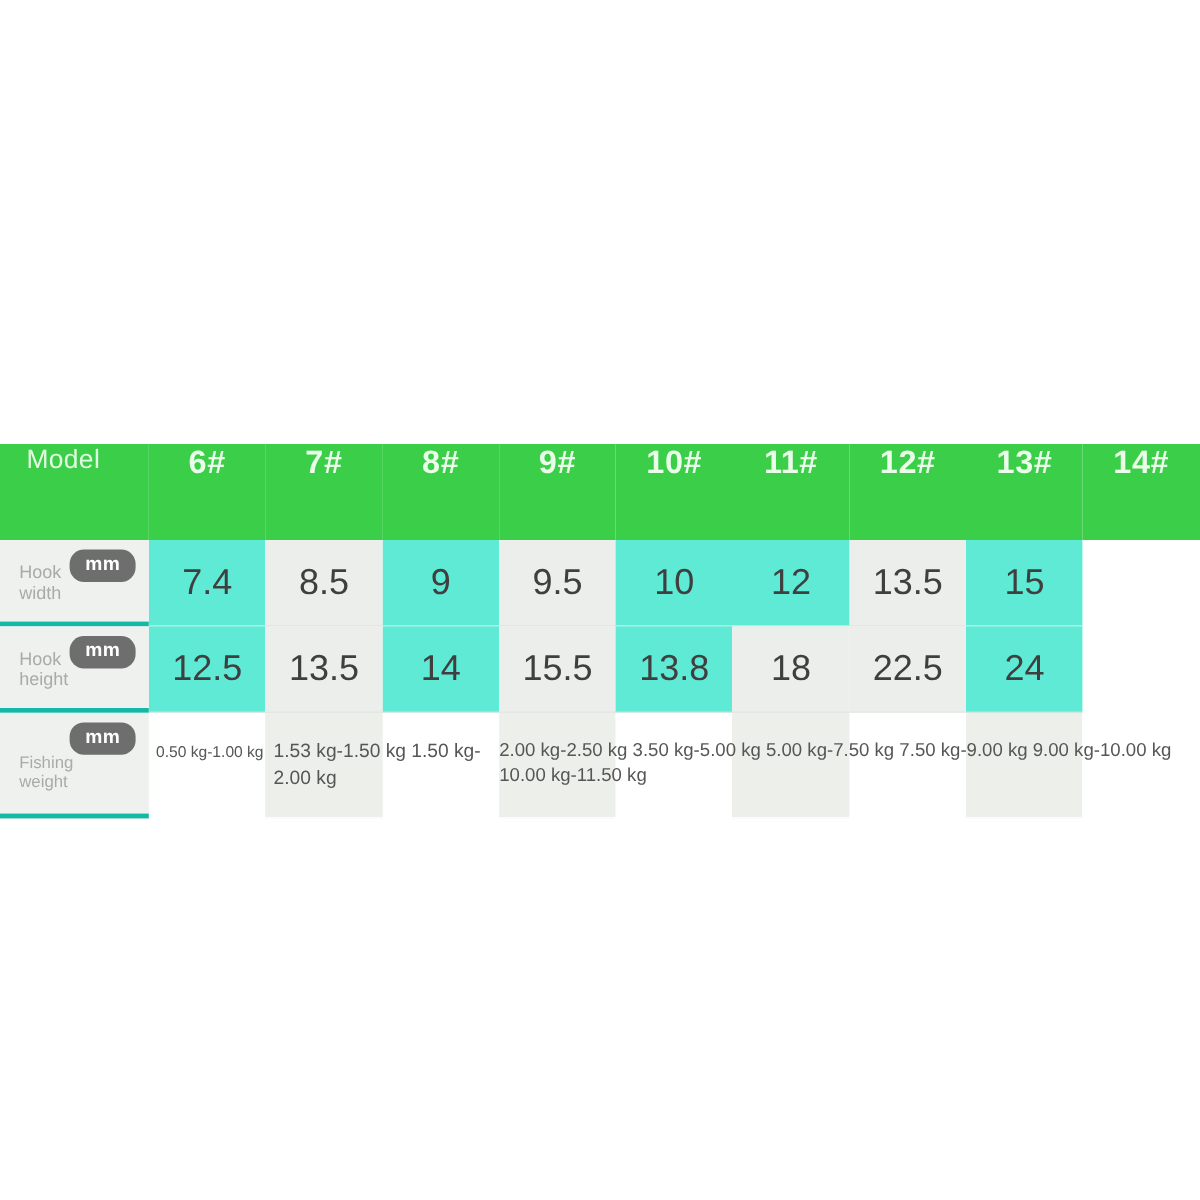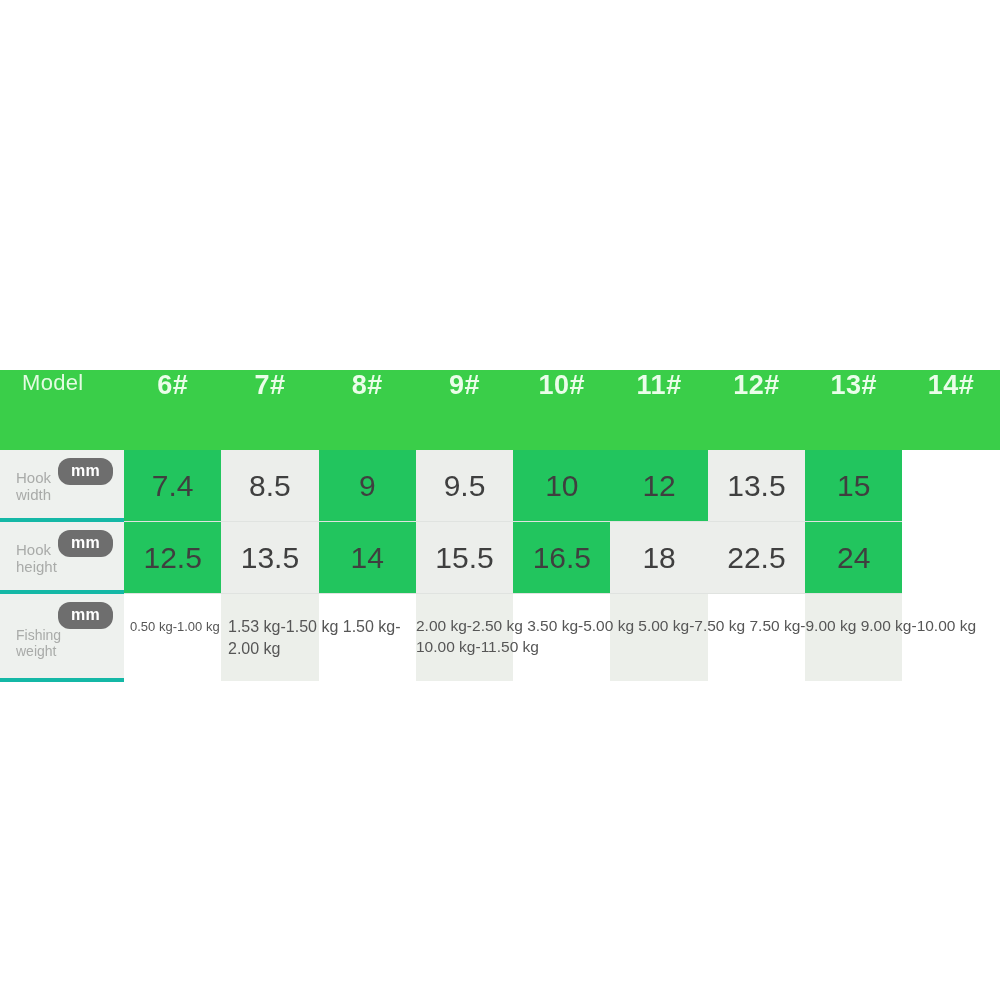--- a/index.html
+++ b/index.html
@@ -88,21 +88,21 @@
 
   .data-cell {
     border-bottom: 1px solid #e0e3e0;
     display: flex;
     align-items: center;
     justify-content: center;
     color: #3f3f3f;
     font-size: 30px;
     box-sizing: border-box;
   }
-  .data-cell.odd  { background: #22c55e; }
+  .data-cell.odd  { background: #5eead4; }
   .data-cell.even { background: #eceeeb; }
 
   .h-width  .data-cell { height: 72px; }
   .h-height .data-cell { height: 72px; }
 
   
   .fw-row .fw-cell {
     height: 88px;
     border-bottom: 1px solid #ffffff;
     box-sizing: border-box;
@@ -214,21 +214,21 @@
     <div class="table-grid h-height">
       <div class="row-label">
         <span class="mm-badge">mm</span>
         <span class="label-text">Hook
 height</span>
       </div>
       <div class="data-cell odd">12.5</div>
       <div class="data-cell even">13.5</div>
       <div class="data-cell odd">14</div>
       <div class="data-cell even">15.5</div>
-      <div class="data-cell odd">16.5</div>
+      <div class="data-cell odd">13.8</div>
       <div class="data-cell even">18</div>
       <div class="data-cell even">22.5</div>
       <div class="data-cell odd">24</div>
     </div>
 
     <div class="fw-wrap">
       <div class="table-grid fw-row">
         <div class="row-label tall">
           <span class="mm-badge">mm</span>
           <span class="label-text">Fishing

